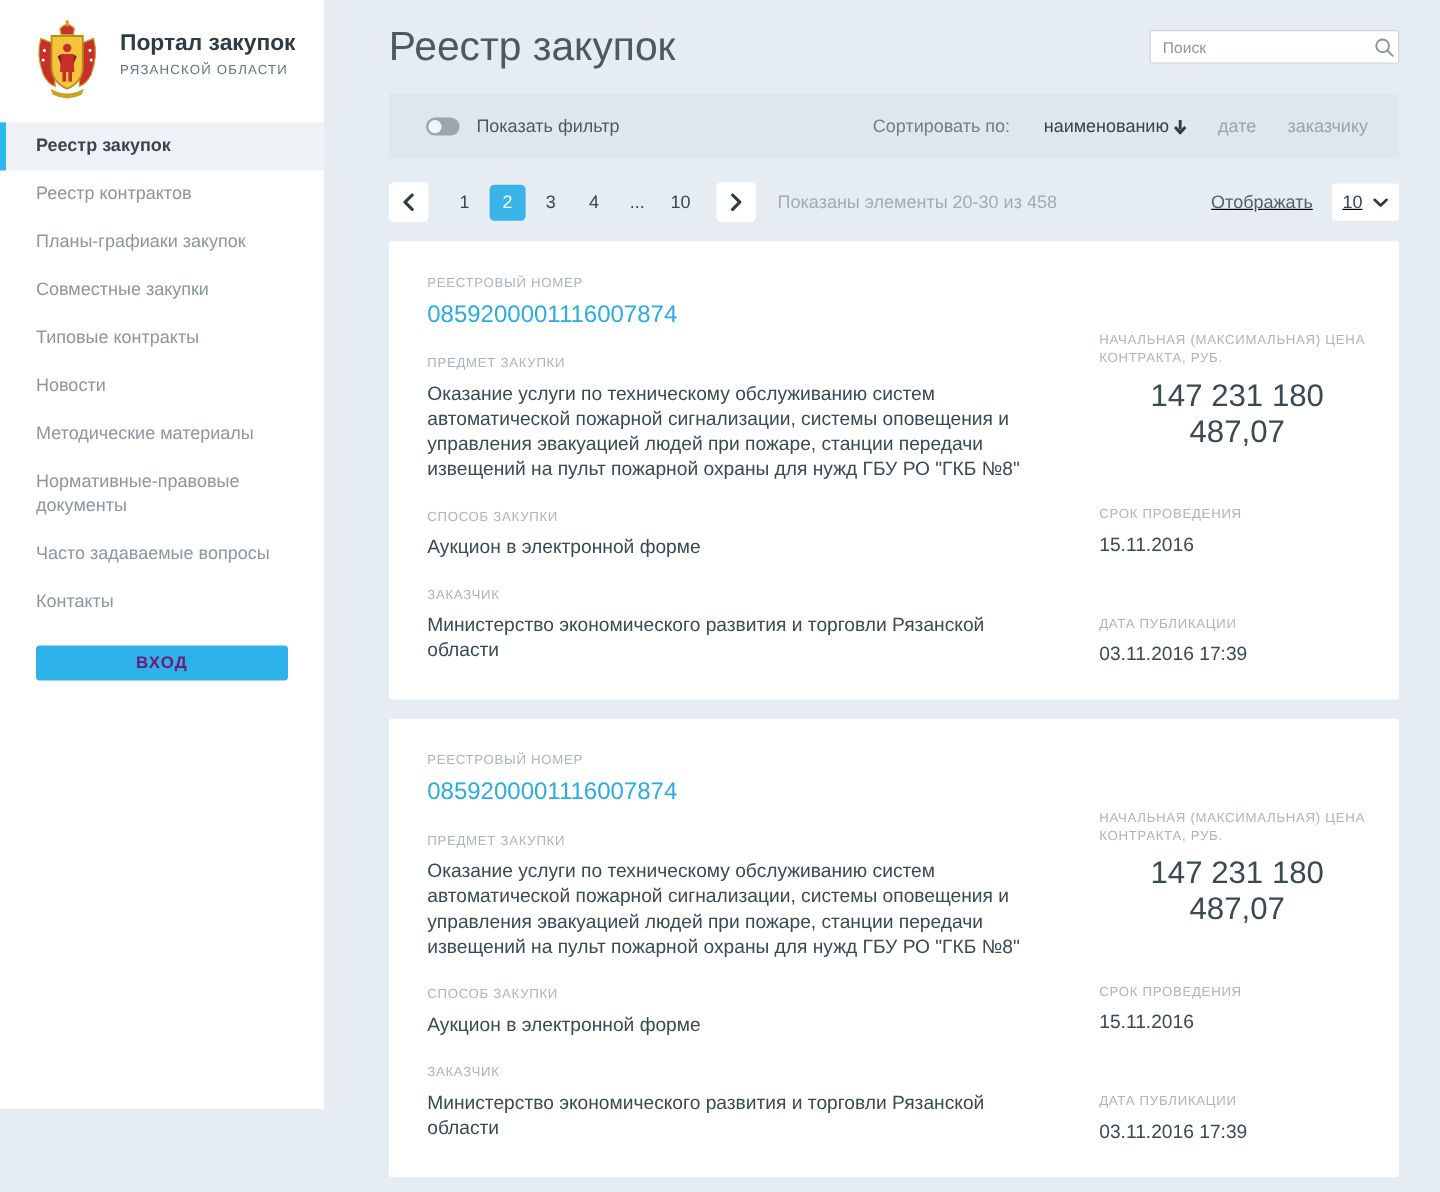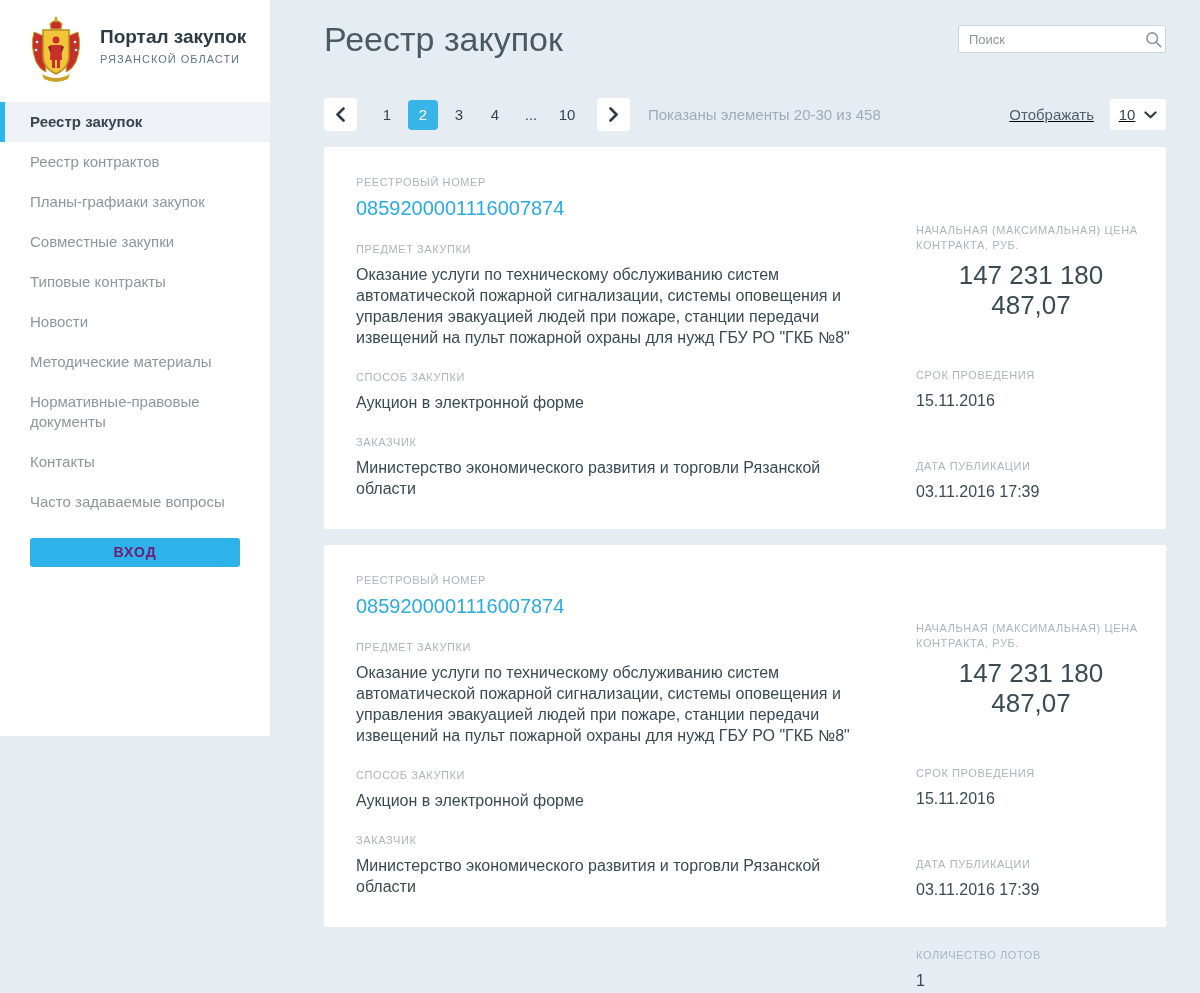--- a/index.html
+++ b/index.html
@@ -1,20 +1,20 @@
 <!DOCTYPE html>
 <html><head>
 <meta charset="utf-8">
 <style>
   * { margin:0; padding:0; box-sizing:border-box; }
   html,body { width:1200px; height:993px; overflow:hidden; }
   body { background:#e5edf3; font-family:"Liberation Sans", sans-serif; position:relative; }
 
   
-  .sidebar { position:absolute; left:0; top:0; width:270px; height:736px; background:#ffffff; }
+  .sidebar { position:absolute; left:0; top:0; width:270px; height:924px; background:#ffffff; }
   .brand { display:flex; padding:16px 0 0 28px; }
   .brand-text { margin-left:16px; padding-top:10px; }
   .brand-title { font-size:19px; font-weight:bold; color:#2e3b44; }
   .brand-sub { font-size:11px; color:#5e7584; letter-spacing:1px; margin-top:5px; }
   .menu { margin-top:16px; }
   .menu-item { padding:10px 20px 10px 30px; font-size:15px; line-height:20px; color:#8b969e; cursor:pointer; }
   .menu-item.active { background:#eef2f6; border-left:5px solid #29b7ee; padding-left:25px; color:#39454e; font-weight:bold; }
   .login-btn { margin:16px 30px 0 30px; height:29px; background:#2db3ea; border-radius:3px;
                color:#701a75; font-size:14px; font-weight:bold; letter-spacing:1px;
                text-align:center; line-height:29px; cursor:pointer; }
@@ -104,22 +104,22 @@
 
   <div class="menu">
     <div class="menu-item active">Реестр закупок</div>
     <div class="menu-item">Реестр контрактов</div>
     <div class="menu-item">Планы-графиаки закупок</div>
     <div class="menu-item">Совместные закупки</div>
     <div class="menu-item">Типовые контракты</div>
     <div class="menu-item">Новости</div>
     <div class="menu-item">Методические материалы</div>
     <div class="menu-item">Нормативные-правовые документы</div>
+    <div class="menu-item">Часто задаваемые вопросы</div>
     <div class="menu-item">Контакты</div>
-    <div class="menu-item">Часто задаваемые вопросы</div>
   </div>
 
   <div class="login-btn">ВХОД</div>
 </div>
 
 <div class="main">
   <div class="content">
 
     <div class="header-row">
       <div class="page-title">Реестр закупок</div>
@@ -127,20 +127,40 @@
         <input class="search-input" type="text" placeholder="Поиск" style="">
         <span>
           <svg width="17" height="17" viewBox="0 0 17 17">
             <circle cx="7.2" cy="7.2" r="5.3" fill="none" stroke="#8b969e" stroke-width="1.6"></circle>
             <line x1="11.3" y1="11.3" x2="15.6" y2="15.6" stroke="#8b969e" stroke-width="1.6" stroke-linecap="round"></line>
           </svg>
         </span>
       </div>
     </div>
 
+    <div class="filter-band">
+      <div class="toggle">
+          <div class="knob"></div>
+        </div>
+      <div class="toggle-label">Показать фильтр</div>
+      <div class="sort-area">
+        <span class="sort-label">Сортировать по:</span>
+        <span class="sort-opt active">
+          <span>наименованию</span>
+          <span>
+            <svg width="11" height="13" viewBox="0 0 11 13">
+              <line x1="5.5" y1="1" x2="5.5" y2="9" stroke="#2f3b44" stroke-width="2.4"></line>
+              <polyline points="1.2,6.8 5.5,11.6 9.8,6.8" fill="none" stroke="#2f3b44" stroke-width="2.4" stroke-linejoin="miter"></polyline>
+            </svg>
+          </span>
+        </span>
+        <span class="sort-opt">дате</span>
+        <span class="sort-opt">заказчику</span>
+      </div>
+    </div>
 
     <div class="pager-row">
       <div class="nav-btn">
         <span>
           <svg width="11" height="15" viewBox="0 0 11 15">
             <polyline points="8.5,1.5 2.5,7.5 8.5,13.5" fill="none" stroke="#2f3b44" stroke-width="2.6" stroke-linecap="round" stroke-linejoin="round"></polyline>
           </svg>
         </span>
       </div>
       <div class="pages">

